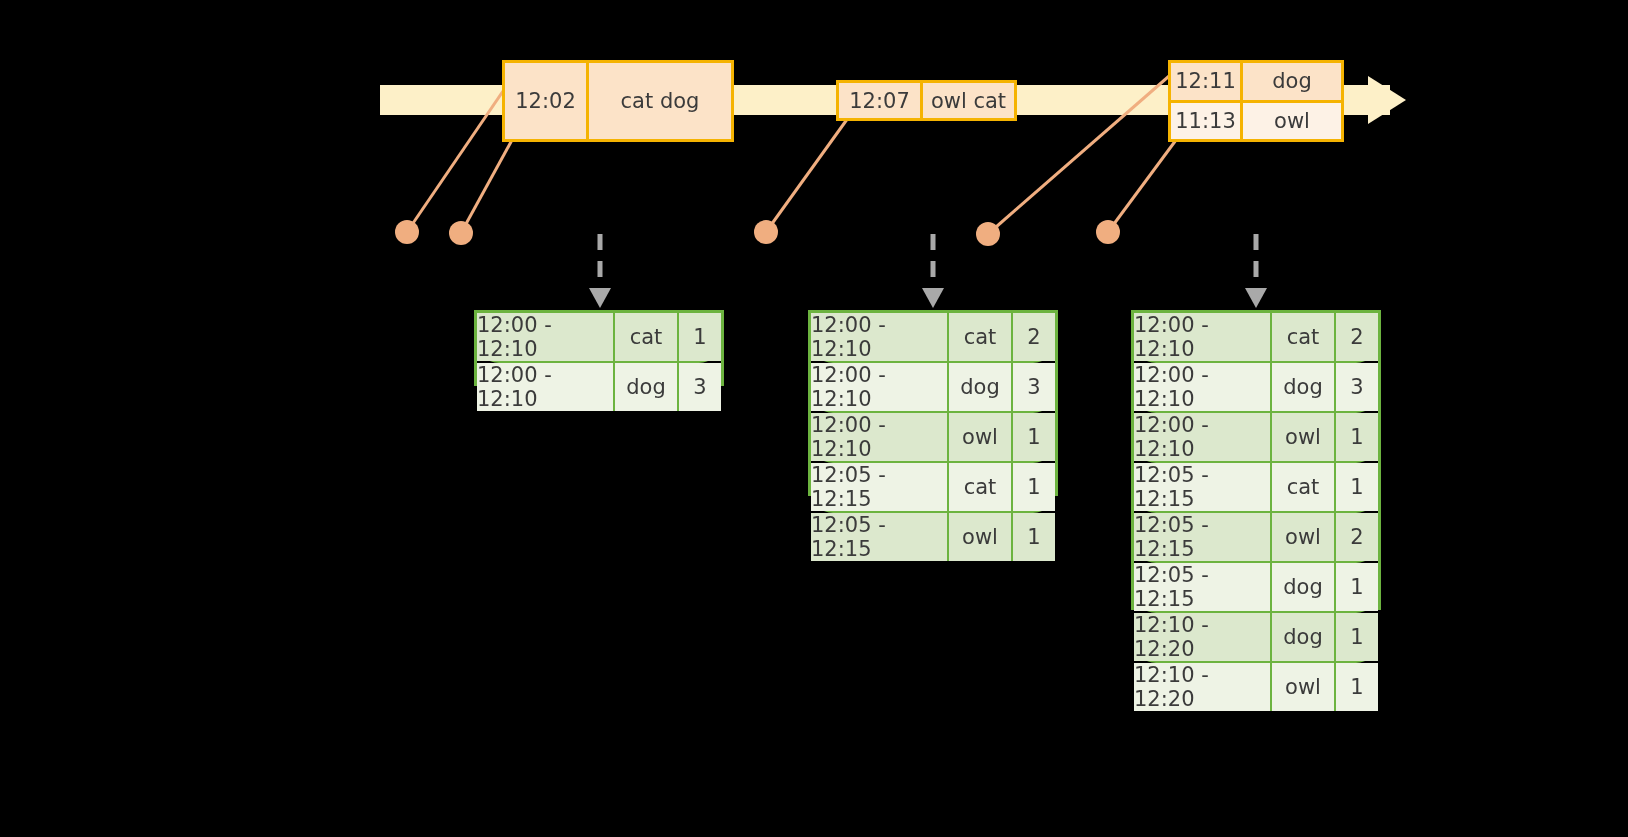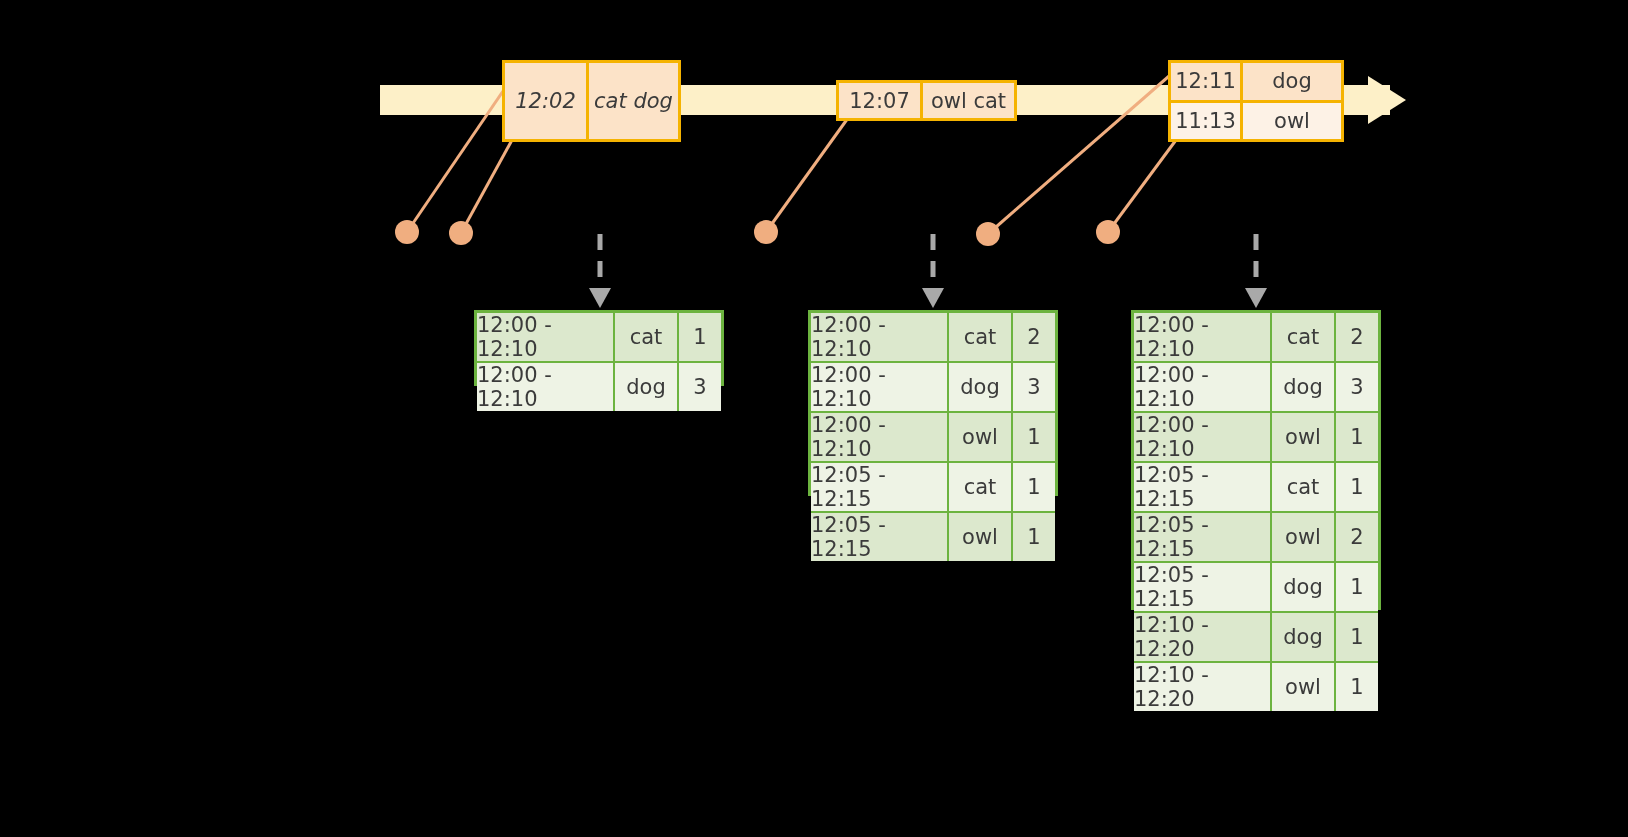--- a/index.html
+++ b/index.html
@@ -18,33 +18,33 @@
       display:flex;flex-direction:column;}
   .ev-row{display:flex;flex:1;}
   .ev-row + .ev-row{border-top:3px solid #f5b301;}
   .ev-cell{display:flex;align-items:center;justify-content:center;
            font-size:21px;color:#3b3b3b;box-sizing:border-box;}
   .ev-cell.t{width:84px;border-right:3px solid #f5b301;}
   .ev-cell.v{flex:1;}
   .ev-row.dark .ev-cell{background:#fce3c8;}
   .ev-row.light .ev-cell{background:#fdf2e6;}
 
-  #ev1{left:502px;top:60px;width:179px;height:82px;font-style:italic;}
+  #ev1{left:502px;top:60px;width:232px;height:82px;}
   #ev2{left:836px;top:80px;width:181px;height:41px;text-align:right;}
   #ev3{left:1168px;top:60px;width:176px;height:82px;}
   #ev3 .ev-cell.t{width:72px;}
 
   
   .dot{position:absolute;width:24px;height:24px;border-radius:50%;background:#f0ae80;}
   .lead{position:absolute;left:0;top:0;width:1628px;height:837px;pointer-events:none;}
 
   
   .tbl{position:absolute;border:3px solid #6cb33f;box-sizing:border-box;
        display:flex;flex-direction:column;}
-  .tr{display:flex;flex:1;border-bottom:2px solid #6cb33f;}
+  .tr{display:flex;flex:1;border-bottom:2px solid #6cb33f;border-radius:22px;}
   .tr:last-child{border-bottom:none;}
   .td{display:flex;align-items:center;justify-content:center;
       font-size:21px;color:#3b3b3b;box-sizing:border-box;
       border-right:2px solid #6cb33f;}
   .td:last-child{border-right:none;}
   .tr.odd .td{background:#dce8cd;}
   .tr.even .td{background:#eef3e5;}
   .td.win{flex:1;}
   .td.key{width:64px;text-align:center;}
   .td.cnt{width:42px;}

